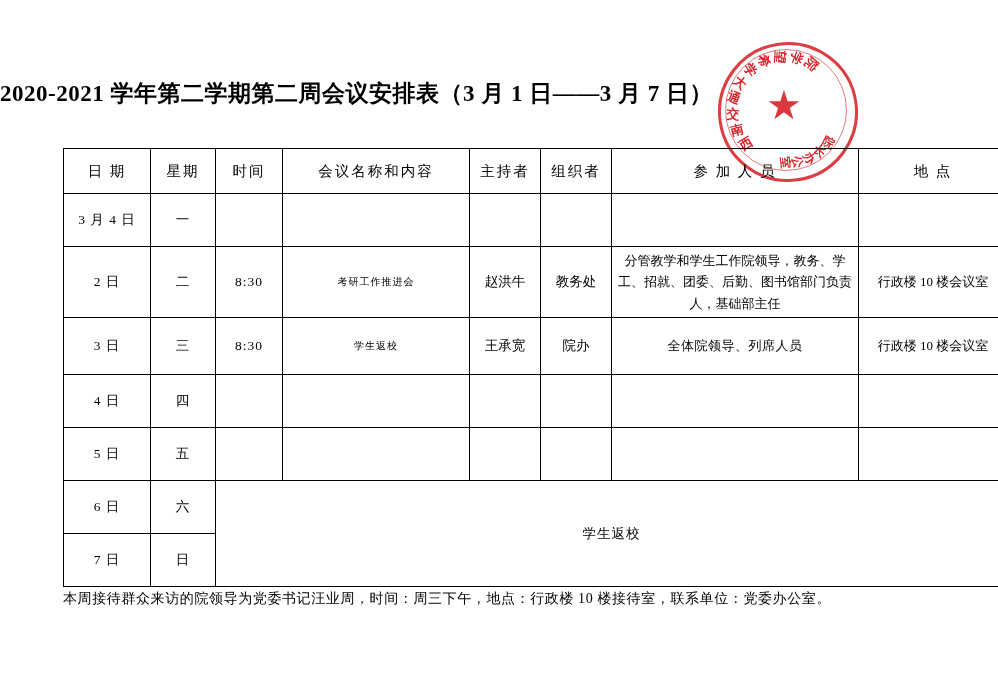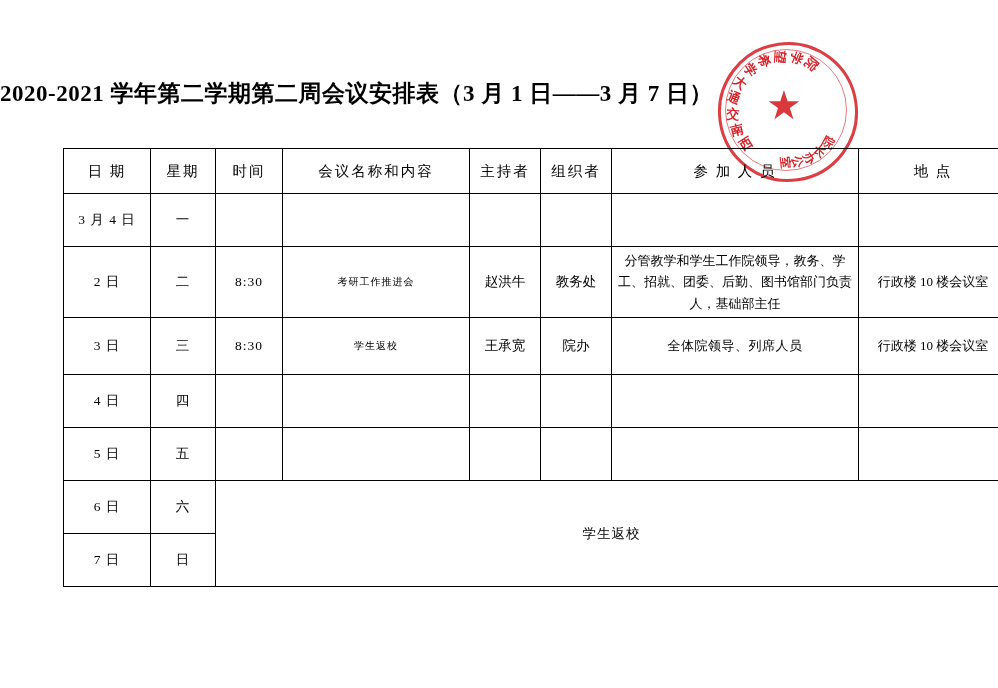--- a/index.html
+++ b/index.html
@@ -263,14 +263,15 @@
         <td class="merged-note" colspan="6" rowspan="2">学生返校</td>
       </tr>
 
       <tr class="h-empty">
         <td class="row-date">7 日</td>
         <td class="row-week">日</td>
       </tr>
     </tbody>
   </table>
 
+  <div class="footer-note">本周接待群众来访的院领导为党委书记汪业周，时间：周三下午，地点：行政楼 10 楼接待室，联系单位：党委办公室。</div>
 
 </div>
 
 </body></html>

